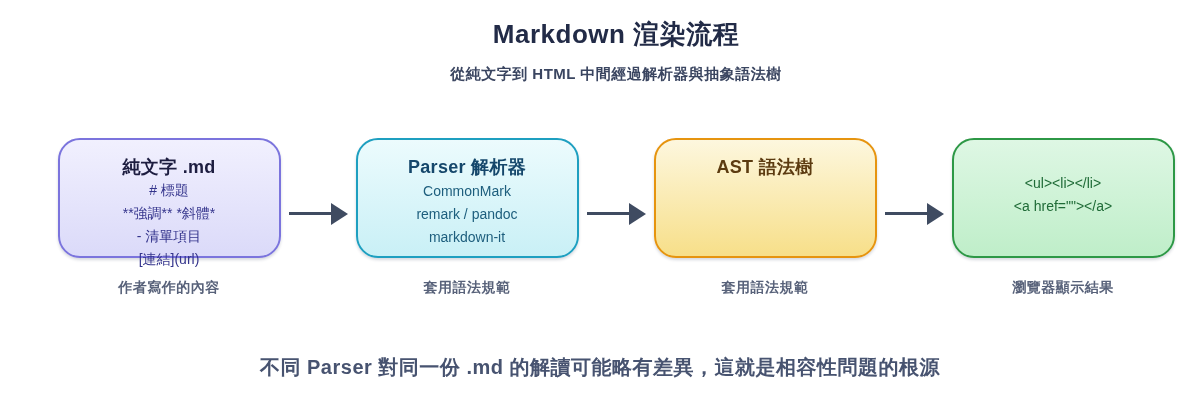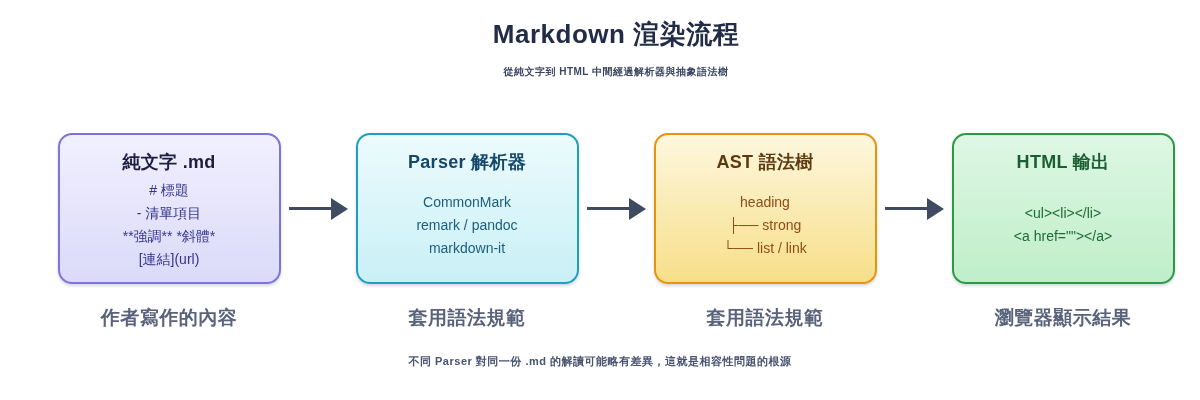--- a/index.html
+++ b/index.html
@@ -10,93 +10,93 @@
     overflow: hidden;
   }
   .canvas { width: 1200px; height: 400px; position: relative; padding-left: 32px; }
 
   .header { text-align: center; padding-top: 17px; }
   .page-title {
     font-size: 26px; font-weight: bold; color: #222b47;
     letter-spacing: 0.5px;
   }
   .page-subtitle {
-    margin-top: 13px; font-size: 10px; font-weight: bold; color: #3a4560;
+    margin-top: 13px; font-size: 15px; font-weight: bold; color: #3a4560;
     letter-spacing: 0.5px;
   }
 
   .flow-row {
     margin-top: 54px;
     display: flex; justify-content: center; align-items: flex-start;
   }
   .stage-col { width: 223px; display: flex; flex-direction: column; }
   .card {
-    height: 151px; border-radius: 14px;
+    height: 120px; border-radius: 22px;
     border: 2px solid var(--bd, #888);
     background: linear-gradient(180deg, var(--bg1, #fff) 0%, var(--bg2, #eee) 100%);
     box-shadow: 0 2px 3px rgba(30, 40, 70, 0.18);
     display: flex; flex-direction: column;
   }
   .card-title {
     margin-top: 15px; text-align: center;
     font-size: 18px; font-weight: bold; color: var(--tc, #222);
     letter-spacing: 0.3px;
   }
   .card-body {
     flex: 1; display: flex; flex-direction: column; justify-content: center;
     padding-bottom: 6px;
   }
   .card-line {
     text-align: center; font-size: 14px; line-height: 23px;
     color: var(--bc, #333); white-space: pre;
   }
   .caption {
     margin-top: 21px; text-align: center;
-    font-size: 19px; font-weight: bold; color: #58627a;
+    font-size: 14px; font-weight: bold; color: #58627a;
     letter-spacing: 0.5px;
   }
 
   .arrow-cell {
     width: 75px; height: 151px; flex: none;
     display: flex; align-items: center; justify-content: center;
   }
   .arrow { display: flex; align-items: center; }
   .arrow-shaft { width: 42px; height: 3px; background: var(--arrow-color, #3f4b61); }
   .arrow-head {
     width: 0; height: 0;
     border-top: 11px solid transparent;
     border-bottom: 11px solid transparent;
     border-left: 17px solid var(--arrow-color, #3f4b61);
   }
 
   .footnote {
     position: absolute; left: 0; right: 0; top: 354px;
-    text-align: center; font-size: 11px; font-weight: bold; color: #475370;
+    text-align: center; font-size: 20px; font-weight: bold; color: #475370;
     letter-spacing: 0.5px;
   }
 </style>
 </head>
 <body>
 
 <div class="canvas">
 
   <div class="header">
     <div class="page-title">Markdown 渲染流程</div>
     <div class="page-subtitle">從純文字到 HTML 中間經過解析器與抽象語法樹</div>
   </div>
 
   <div class="flow-row">
 
     <div class="stage-col">
       <div class="card" style="--bd: #7b74dd; --bg1: #f1f0fe; --bg2: #dbdaf9; --tc: #1d1d40; --bc: #34348c;">
         <div class="card-title">純文字 .md</div>
         <div class="card-body">
           <div class="card-line"># 標題</div>
+          <div class="card-line">**強調** *斜體*</div>
           <div class="card-line">- 清單項目</div>
-          <div class="card-line">**強調** *斜體*</div>
           <div class="card-line">[連結](url)</div>
         </div>
       </div>
       <div class="caption">作者寫作的內容</div>
     </div>
 
     <div class="arrow-cell">
       <div class="arrow">
         <div class="arrow-shaft"></div>
         <div class="arrow-head"></div>
@@ -118,39 +118,33 @@
     <div class="arrow-cell">
       <div class="arrow">
         <div class="arrow-shaft"></div>
         <div class="arrow-head"></div>
       </div>
     </div>
 
     <div class="stage-col">
       <div class="card" style="--bd: #e6940f; --bg1: #fdf7de; --bg2: #f7df89; --tc: #5c3b10; --bc: #8f4c15;">
         <div class="card-title">AST 語法樹</div>
-        <div class="card-body">
-          <div class="card-line">heading</div>
-          <div class="card-line">├── strong</div>
-          <div class="card-line">└── list / link</div>
-        </div>
       </div>
       <div class="caption">套用語法規範</div>
     </div>
 
     <div class="arrow-cell">
       <div class="arrow">
         <div class="arrow-shaft"></div>
         <div class="arrow-head"></div>
       </div>
     </div>
 
     <div class="stage-col">
       <div class="card" style="--bd: #2d9846; --bg1: #def7e4; --bg2: #bfeec9; --tc: #1b5e32; --bc: #1f6b37;">
-        <div class="card-title">HTML 輸出</div>
         <div class="card-body">
           <div class="card-line">&lt;ul&gt;&lt;li&gt;&lt;/li&gt;</div>
           <div class="card-line">&lt;a href=""&gt;&lt;/a&gt;</div>
         </div>
       </div>
       <div class="caption">瀏覽器顯示結果</div>
     </div>
 
   </div>
 

